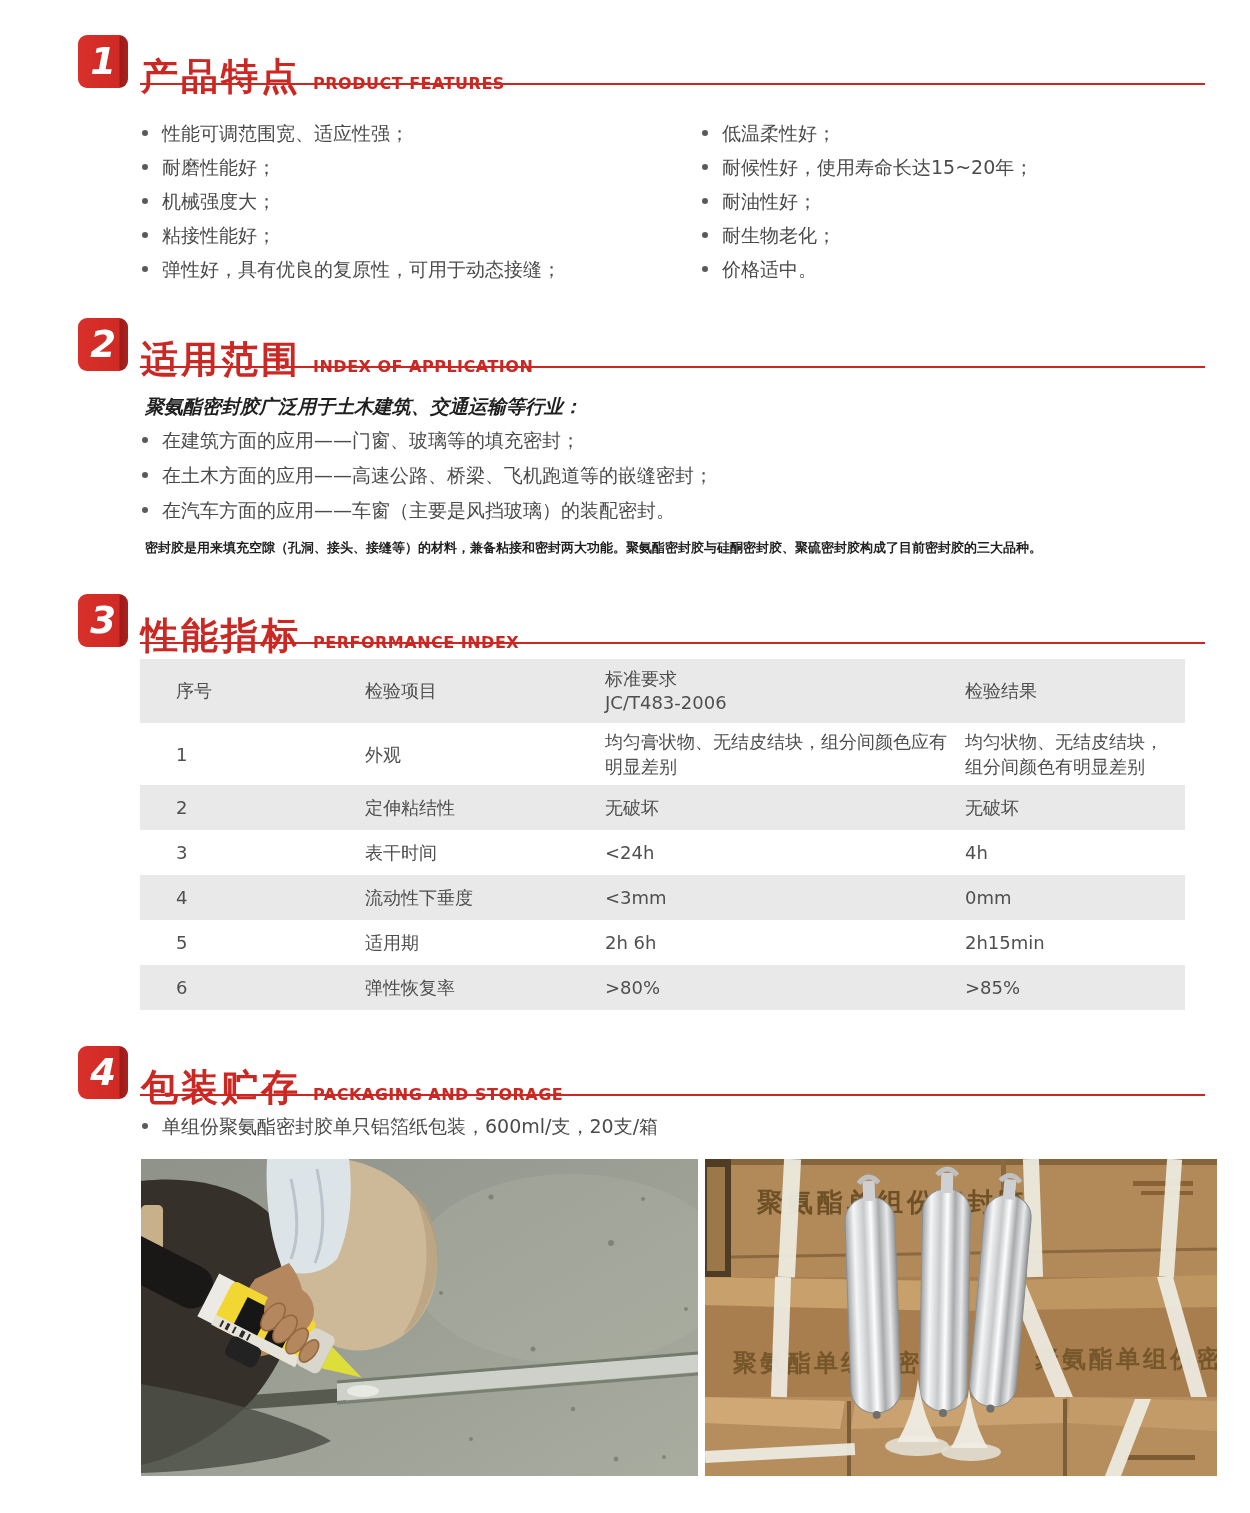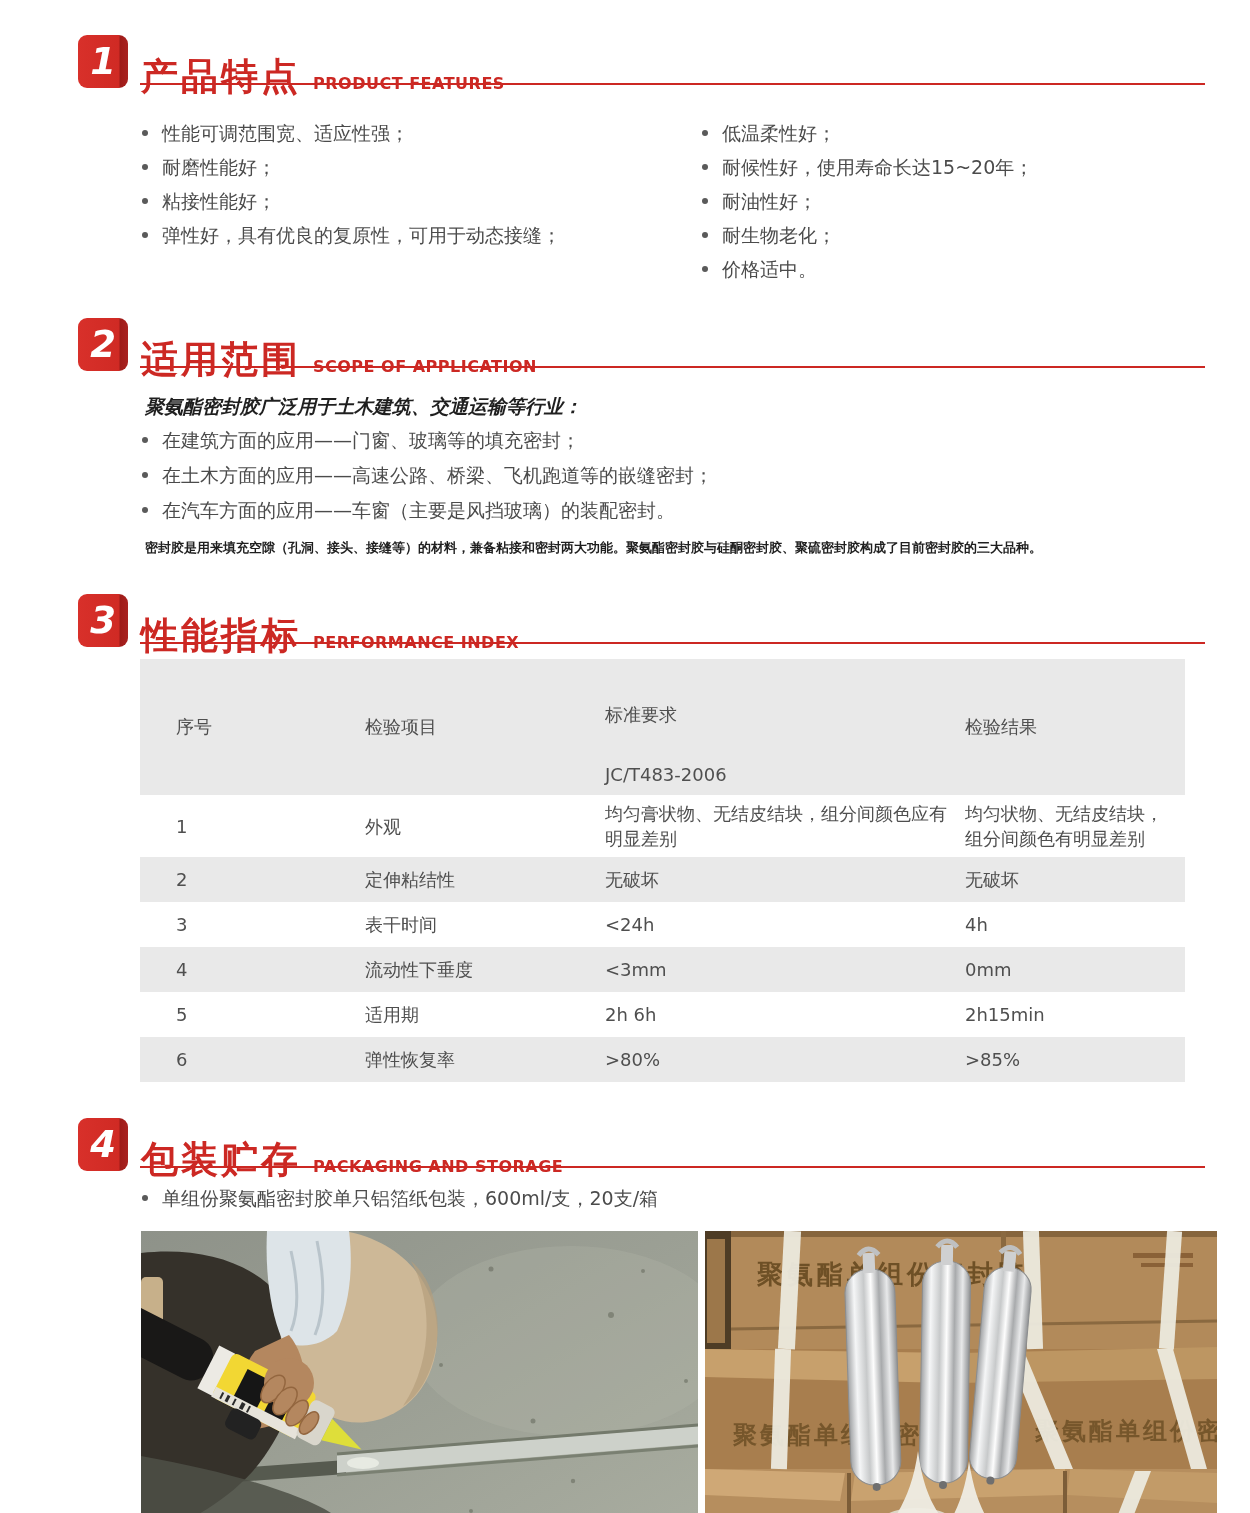--- a/index.html
+++ b/index.html
@@ -39,21 +39,21 @@
   .scope{margin:16px 45px 0 140px;}
   .scope .intro{font-size:19px;font-weight:700;color:var(--text-strong);line-height:34px;margin-left:5px;font-style:italic;}
   .scope ul.dots li{line-height:35px;}
   .scope .summary{font-size:13px;font-weight:700;color:var(--text-strong);line-height:36px;width:1062px;margin-left:5px;margin-top:2px;}
 
   
   table.perf{margin:10px 0 0 140px;width:1045px;border-collapse:collapse;table-layout:fixed;
              font-size:18px;color:#4f4f4f;}
   table.perf th,table.perf td{text-align:left;font-weight:400;vertical-align:middle;}
   table.perf thead th{background:var(--stripe);height:62px;padding:8px 8px 8px 0;}
-  table.perf thead .l1,table.perf thead .l2{display:block;line-height:24px;margin-top:36px;}
+  table.perf thead .l1,table.perf thead .l2{display:block;line-height:24px;}
   table.perf tbody td{height:45px;padding:6px 8px 6px 0;}
   table.perf tbody tr.tall td{height:62px;line-height:25px;}
   table.perf tbody tr:nth-child(even){background:var(--stripe);}
   table.perf .c1{padding-left:36px;}
 
   
   .pack-note{margin:8px 45px 16px 140px;}
   .photos{display:flex;gap:7px;margin:12px 0 0 141px;}
   .photos svg{display:block;}
 </style>
@@ -70,41 +70,42 @@
       <div class="ttl">
         <span class="cn">产品特点</span>
         <span class="en">PRODUCT FEATURES</span>
       </div>
       <div class="rule"></div>
     </header>
     <div class="features">
       <ul class="dots left">
         <li>性能可调范围宽、适应性强；</li>
         <li>耐磨性能好；</li>
+        <li>机械强度大；</li>
         <li>粘接性能好；</li>
         <li>弹性好，具有优良的复原性，可用于动态接缝；</li>
       </ul>
       <ul class="dots right">
         <li>低温柔性好；</li>
         <li>耐候性好，使用寿命长达15~20年；</li>
         <li>耐油性好；</li>
         <li>耐生物老化；</li>
         <li>价格适中。</li>
       </ul>
     </div>
   </section>
 
   <section style="margin-top:30px;">
     <header class="sec-head">
       <div class="num">
         <span>2</span>
       </div>
       <div class="ttl">
         <span class="cn">适用范围</span>
-        <span class="en">SCOPE OF APPLICATION</span>
+        <span class="en">INDEX OF APPLICATION</span>
       </div>
       <div class="rule"></div>
     </header>
     <div class="scope">
       <p class="intro">聚氨酯密封胶广泛用于土木建筑、交通运输等行业：</p>
       <ul class="dots">
         <li>在建筑方面的应用——门窗、玻璃等的填充密封；</li>
         <li>在土木方面的应用——高速公路、桥梁、飞机跑道等的嵌缝密封；</li>
         <li>在汽车方面的应用——车窗（主要是风挡玻璃）的装配密封。</li>
       </ul>

